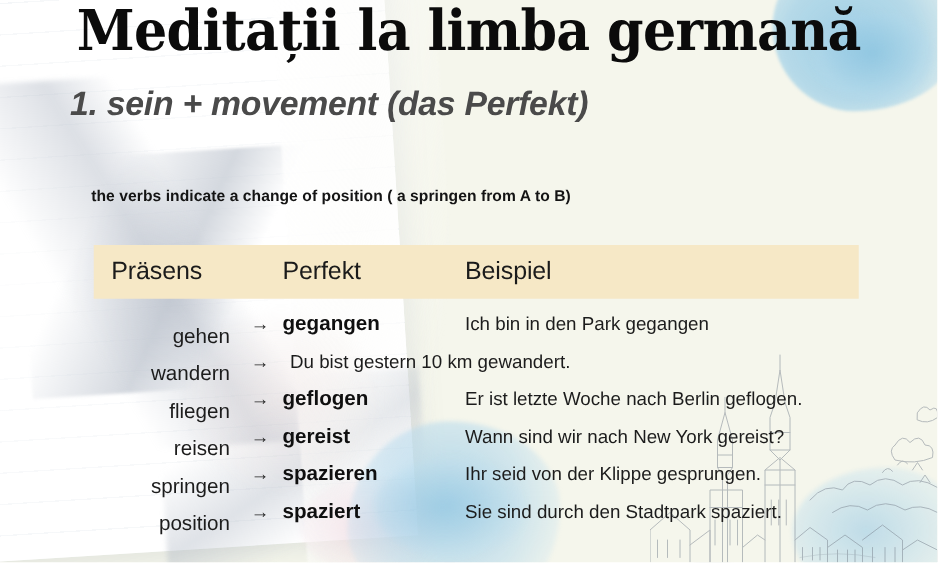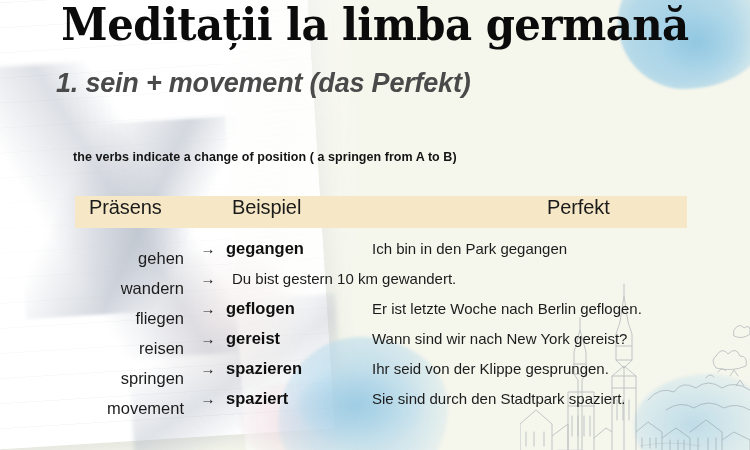--- a/index.html
+++ b/index.html
@@ -170,21 +170,22 @@
 
   
   #verb-table {
     position: absolute;
     left: 75px;
     top: 196px;
     width: 612px;
   }
   #table-header {
     display: flex;
-    height: 32px;
+    align-items: center;
+    height: 43px;
     background: #f6e8c6;
   }
   #table-header .hcell {
     font-size: 20px;
     color: #1b1b1b;
     letter-spacing: -0.1px;
   }
   .col-praesens { width: 115px; text-align: left; padding-left: 14px; box-sizing: border-box; }
   .col-arrow    { width: 36px;  text-align: center; }
   .col-perfekt  { width: 140px; text-align: left; box-sizing: border-box; }
@@ -298,22 +299,22 @@
 
   <div id="subtitle">1. sein + movement (das Perfekt)</div>
 
   <div id="note">the verbs indicate a change of position ( a springen from A to B)</div>
 
   <div id="verb-table">
 
     <div id="table-header">
       <div class="hcell col-praesens">Präsens</div>
       <div class="hcell col-arrow"></div>
+      <div class="hcell col-perfekt">Perfekt</div>
       <div class="hcell col-beispiel">Beispiel</div>
-      <div class="hcell col-perfekt">Perfekt</div>
     </div>
 
     <div id="table-body">
 
       <div class="vrow">
         <div class="praesens">gehen</div>
         <div class="arrow">→</div>
         <div class="perfekt">gegangen</div>
         <div class="beispiel">Ich bin in den Park gegangen</div>
       </div>
@@ -339,21 +340,21 @@
       </div>
 
       <div class="vrow">
         <div class="praesens">springen</div>
         <div class="arrow">→</div>
         <div class="perfekt">spazieren</div>
         <div class="beispiel">Ihr seid von der Klippe gesprungen.</div>
       </div>
 
       <div class="vrow">
-        <div class="praesens">movement</div>
+        <div class="praesens">position</div>
         <div class="arrow">→</div>
         <div class="perfekt">spaziert</div>
         <div class="beispiel">Sie sind durch den Stadtpark spaziert.</div>
       </div>
 
     </div>
   </div>
 
 </div>
 

